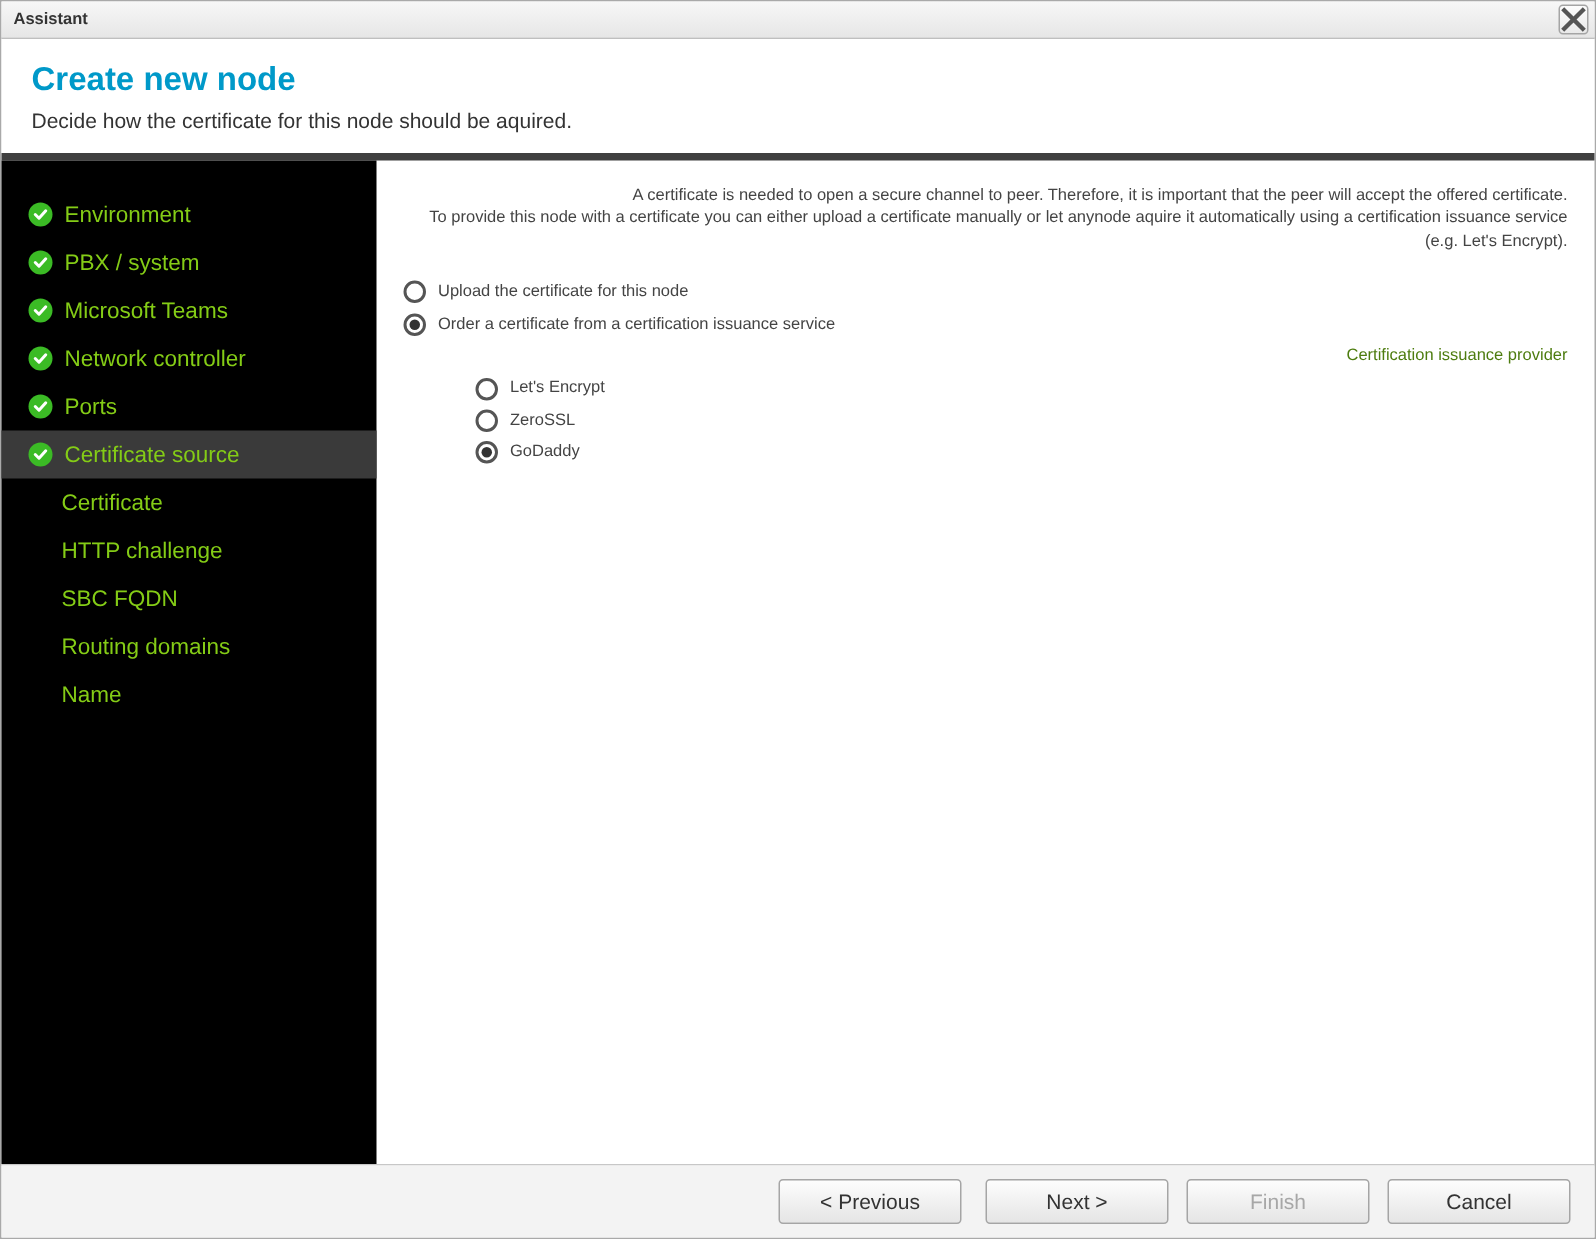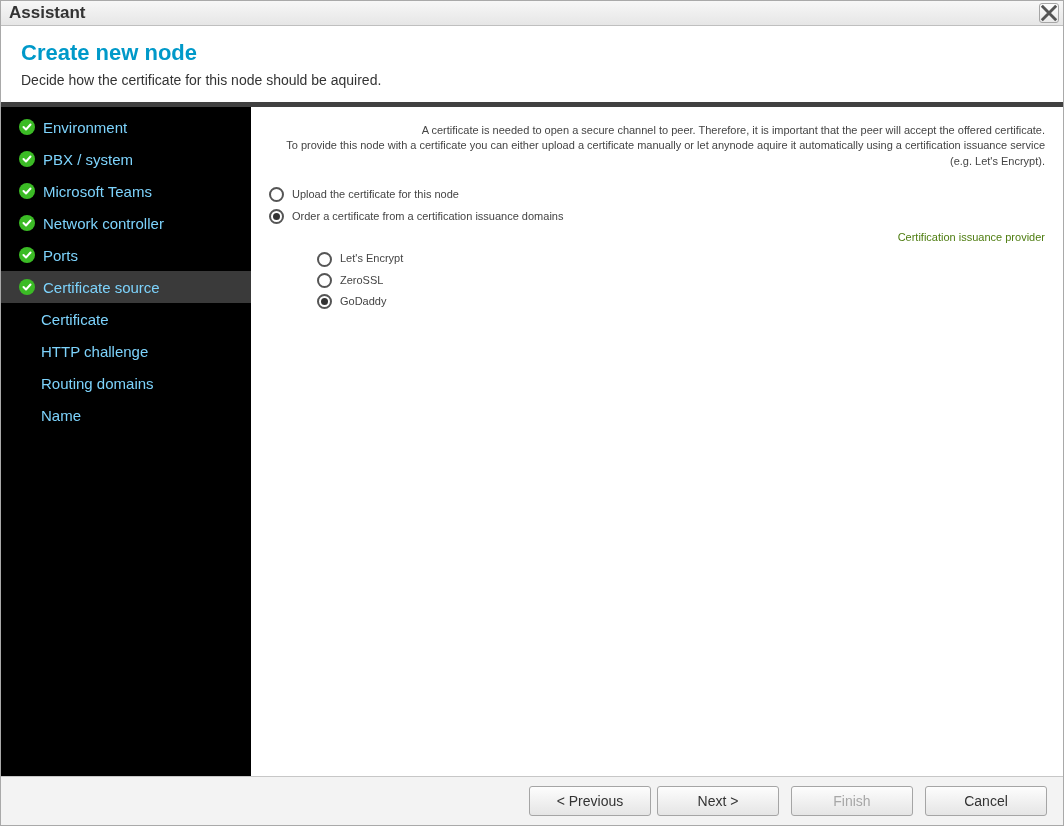--- a/index.html
+++ b/index.html
@@ -21,21 +21,21 @@
     flex-direction: column;
     background: #fff;
   }
   .titlebar {
     height: 24px;
     background: linear-gradient(#f7f7f7, #e6e6e6);
     border-bottom: 1px solid #bfbfbf;
     display: flex;
     align-items: center;
     padding: 0 4px 0 8px;
-    font-size: 17px;
+    font-size: 11px;
     font-weight: bold;
     color: #333;
   }
   .titlebar .spacer { flex: 1; }
   .close-btn {
     width: 18px; height: 18px;
     border: 1px solid #a5a5a5;
     border-radius: 3px;
     background: linear-gradient(#fdfdfd,#e9e9e9);
     display: flex; align-items: center; justify-content: center;
@@ -64,23 +64,23 @@
 
   .body-area {
     flex: 1;
     display: flex;
     min-height: 0;
     border-bottom: 1px solid #c7c7c7;
   }
   .sidebar {
     width: 250px;
     background: #000;
-    color: #7dd3fc;
+    color: #84cc16;
     font-size: 15px;
-    padding-top: 4px;
+    padding-top: 20px;
   }
   .sidebar .item {
     display: flex;
     align-items: center;
     height: 32px;
     padding-left: 18px;
     cursor: pointer;
   }
   .sidebar .item.sub {
     padding-left: 40px;
@@ -162,21 +162,21 @@
     font-size: 14px;
     color: #333;
     display: inline-flex;
     align-items: center; justify-content: center;
     cursor: pointer;
   }
   .btn.disabled {
     color: #a7a7a7;
     cursor: default;
   }
-  .btn-pair { display:flex; gap:6px;align-items:flex-end; }
+  .btn-pair { display:flex; gap:16px;align-items:flex-end; }
 </style>
 </head>
 <body>
 
 <div class="window">
 
   <div class="titlebar">
     <span>Assistant</span>
     <span class="spacer"></span>
     <span class="close-btn">
@@ -242,41 +242,44 @@
           </span>
           <span>Certificate source</span>
         </div>
         <div class="item sub">
           <span>Certificate</span>
         </div>
         <div class="item sub">
           <span>HTTP challenge</span>
         </div>
         <div class="item sub">
+          <span>SBC FQDN</span>
+        </div>
+        <div class="item sub">
           <span>Routing domains</span>
         </div>
         <div class="item sub">
           <span>Name</span>
         </div>
       </div>
 
     <div class="content">
       <div class="intro">
         <div>A certificate is needed to open a secure channel to peer. Therefore, it is important that the peer will accept the offered certificate.</div>
         <div>To provide this node with a certificate you can either upload a certificate manually or let anynode aquire it automatically using a certification issuance service (e.g. Let's Encrypt).</div>
       </div>
 
       <div class="radio-row">
         <span id="radio-upload" class="radio"></span>
         <span>Upload the certificate for this node</span>
       </div>
 
       <div class="radio-row">
         <span id="radio-order" class="radio selected"></span>
-        <span>Order a certificate from a certification issuance domains</span>
+        <span>Order a certificate from a certification issuance service</span>
       </div>
 
       <div class="sub-group">
         <div class="sub-title">Certification issuance provider</div>
         <div class="sub-options" id="provider-options">
             <div class="radio-row">
               <span class="radio"></span>
               <span>Let's Encrypt</span>
             </div>
             <div class="radio-row">

